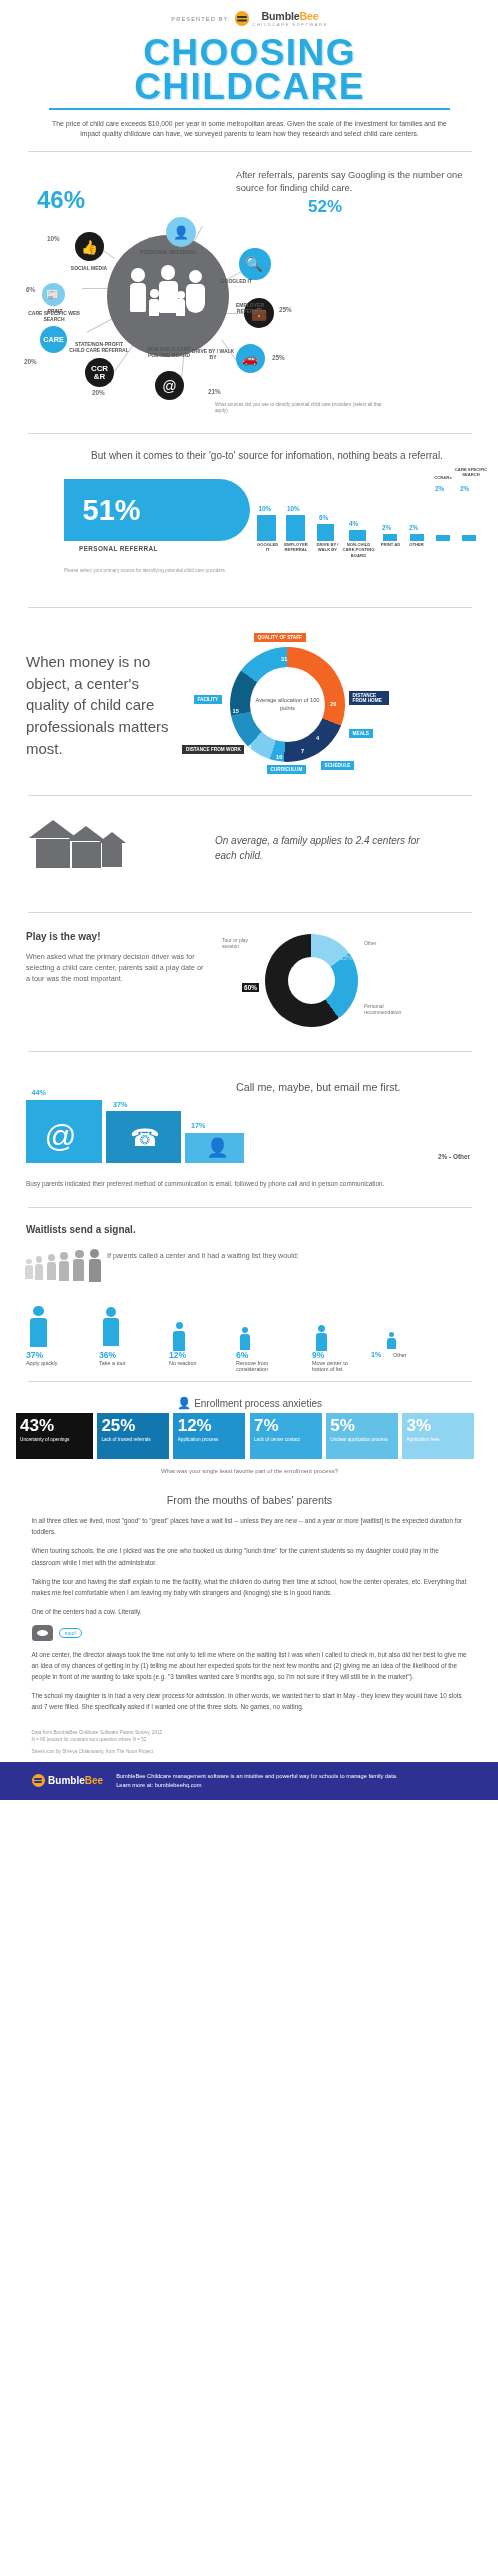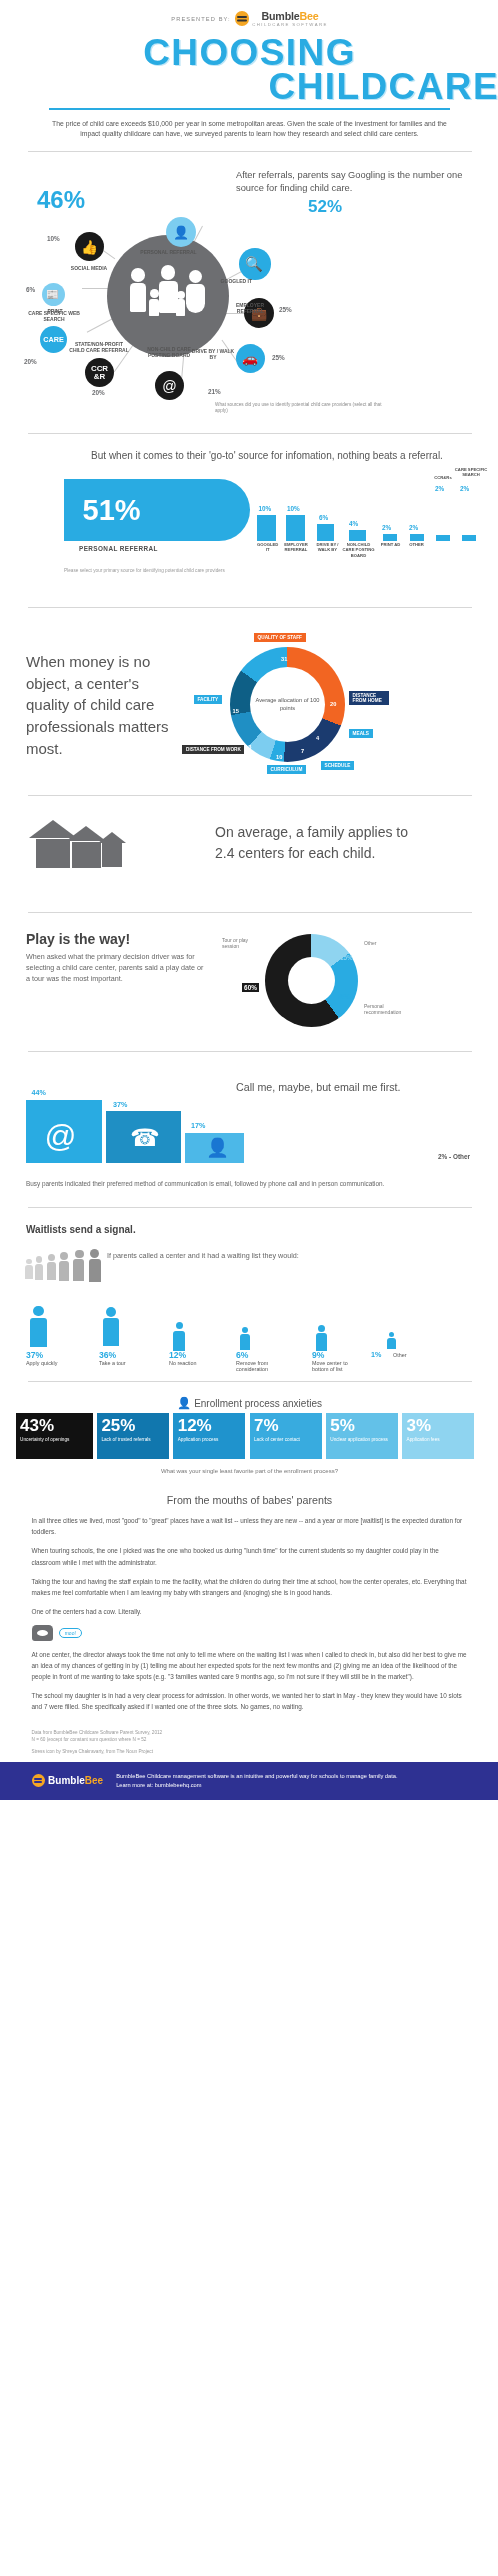--- a/index.html
+++ b/index.html
@@ -22,21 +22,21 @@
   .bb-name .bee { color: #f5a623; }
   .bb-sub { font-size: 4.3px; letter-spacing: 1.4px; color: #999; text-align: left; }
 
   .title-wrap { background: #ffffff; padding: 4.3px 0 1.4px; }
   .bigtitle {
     font-size: 37px; line-height: 0.92; font-weight: bold; color: #29abe2;
     letter-spacing: 1.4px; text-align: center;
     font-family: "Liberation Sans", sans-serif;
     text-shadow: 1.4px 1.4px 0 #bfe6f7;
   }
-  .bigtitle .row2 { display:block;text-align:right; }
+  .bigtitle .row2 { display:block; }
   .title-rule { width: 401px; height: 2.1px; background: #29abe2; margin: 4.3px auto 0; }
 
   .intro {
     width: 401px; margin: 7.2px auto 0; font-size: 6.8px; line-height: 1.55;
     color: #555; text-align: center;
   }
 
   .hr { width: 444px; height: 0.7px; background: #d7d7d7; margin: 11.5px auto; }
 
   
@@ -101,25 +101,25 @@
   }
   .tag.dark { background:#333; }
   .tag.orange { background:#f26522; }
   .tag.navy { background:#1b3b6f; }
 
   
   .sec4 { position: relative; height: 93px; }
   .houses { position:absolute; left: 29px; top: 13px; }
   .h-body { position:absolute; background:#6d6e71; }
   .h-roof { position:absolute; width:0; height:0; border-left: 24px solid transparent; border-right: 24px solid transparent; border-bottom: 18.6px solid #6d6e71; }
-  .sec4 .copy { position:absolute; left: 215px; top: 15px; width: 215px; font-size: 14px; color:#555; line-height:1.45; }
+  .sec4 .copy { position:absolute; left: 215px; top: 27px; width: 215px; font-size: 10px; color:#555; line-height:1.45;font-style:italic; }
 
   
   .sec5 { position: relative; height: 115px; }
-  .sec5 h3 { position:absolute; left: 26px; top: 7.2px; font-size: 14px; color:#444; font-weight:bold;text-align:right; }
+  .sec5 h3 { position:absolute; left: 26px; top: 7.2px; font-size: 10px; color:#444; font-weight:bold;text-align:right; }
   .sec5 .copy { position:absolute; left: 26px; top: 27px; width: 179px; font-size: 7.2px; color:#666; line-height:1.55; }
   .donut2 { position:absolute; left: 265px; top: 10px; width: 93px; height: 93px; border-radius: 50%; }
   .donut2-hole { position:absolute; left: 288px; top: 33px; width: 47px; height: 47px; border-radius:50%; background:#fff; }
   .d2-lbl { position:absolute; font-size: 6.4px; font-weight:bold; }
   .d2-cap { position:absolute; font-size: 5px; color:#777; line-height:1.25; }
 
   
   .sec6 { position: relative; height: 133px; background: linear-gradient(to bottom,#fff 0,#fff 100%); }
   .sec6 .head { position:absolute; left: 236px; top: 17px; width: 236px; font-size: 10.7px; color:#555; line-height:1.35; }
   .cbar { position:absolute; bottom: 33px; background:#29abe2; }

